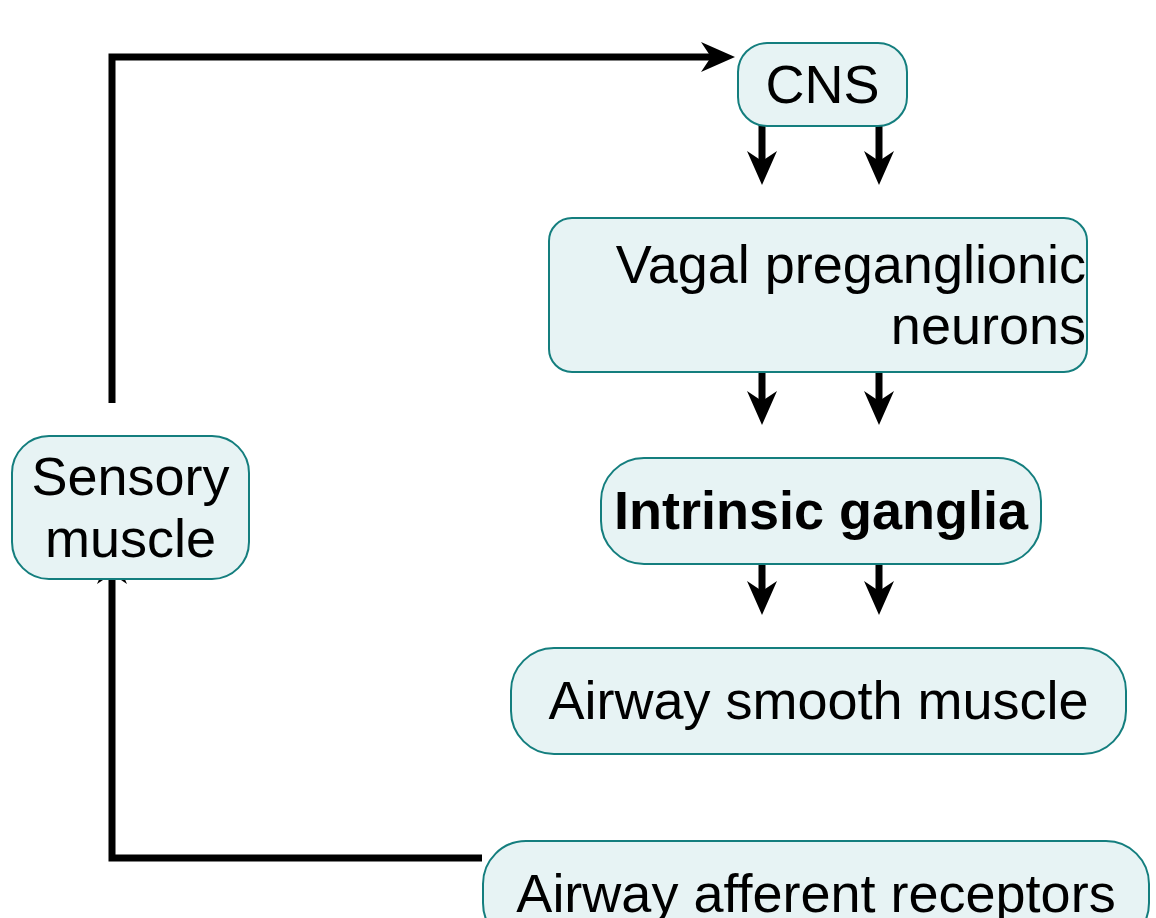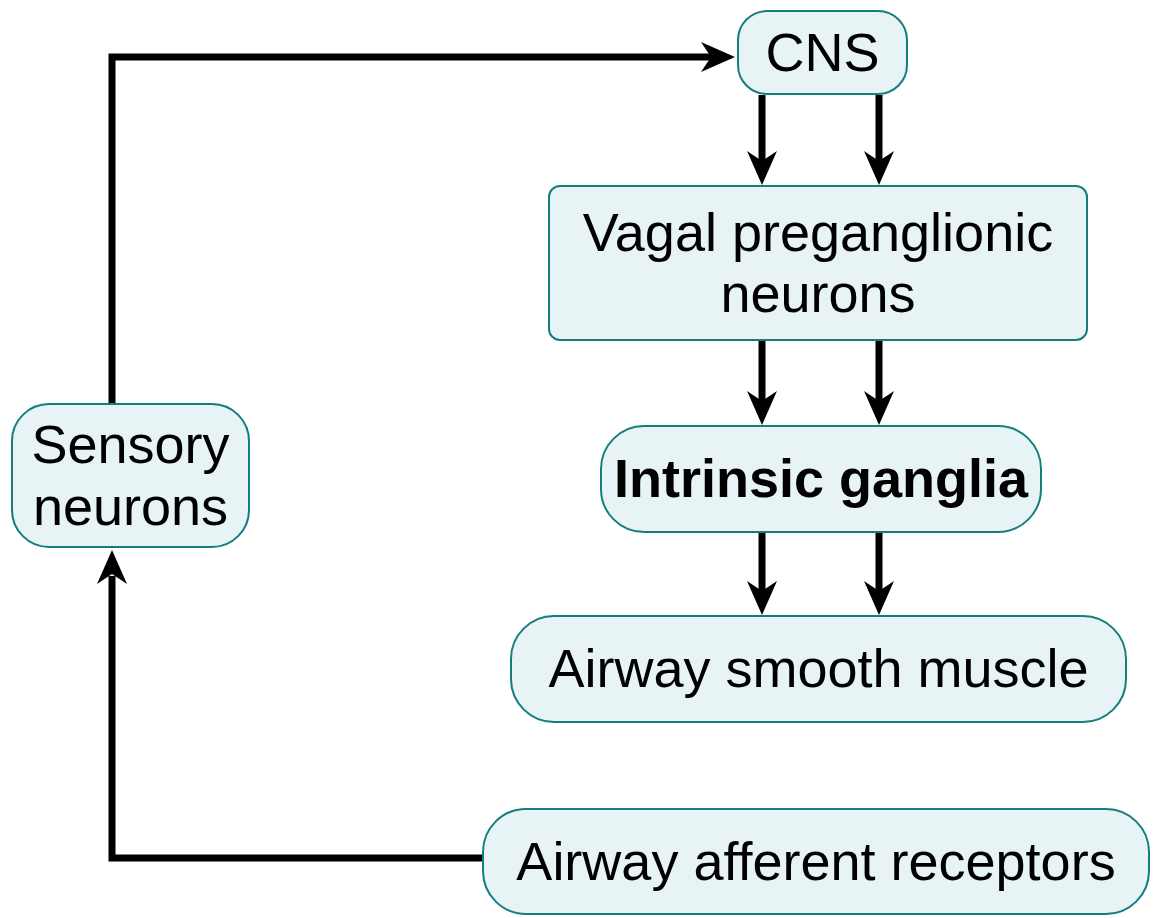--- a/index.html
+++ b/index.html
@@ -20,23 +20,24 @@
   svg.wires{position:absolute;left:0;top:0;width:1156px;height:918px;}
   .node{
     position:absolute;
     background:var(--node-fill);
     border:2.5px solid var(--node-border);
     color:var(--text);
     display:flex;align-items:center;justify-content:center;
     text-align:center;
     font-size:54px;line-height:1.13;
     box-sizing:border-box;
+    margin-top:32px;
   }
   .node-cns      {left:737px;top:10px; width:171px;height:85px; border-radius:30px;}
-  .node-vagal    {left:548px;top:185px;width:540px;height:156px;border-radius:12px;}
+  .node-vagal    {left:548px;top:185px;width:540px;height:156px;border-radius:24px;text-align:right;}
   .node-intrinsic{left:600px;top:425px;width:442px;height:108px;border-radius:44px;font-weight:bold;}
   .node-smooth   {left:510px;top:615px;width:617px;height:108px;border-radius:44px;}
   .node-afferent {left:482px;top:808px;width:668px;height:107px;border-radius:44px;}
   .node-sensory  {left:11px; top:403px;width:239px;height:145px;border-radius:38px;}
   .wire{stroke:var(--arrow);stroke-width:7;fill:none;stroke-linejoin:miter;}
   .head{fill:var(--arrow);stroke:none;}
 </style>
 </head>
 <body>
 
@@ -96,16 +97,16 @@
 
   <div class="node node-afferent">
     <span>Airway afferent receptors</span>
   </div>
 
   <div class="node node-smooth">
     <span>Airway smooth muscle</span>
   </div>
 
   <div class="node node-sensory">
-    <span>Sensory neurons</span>
+    <span>Sensory muscle</span>
   </div>
 
 </div>
 
 </body></html>

